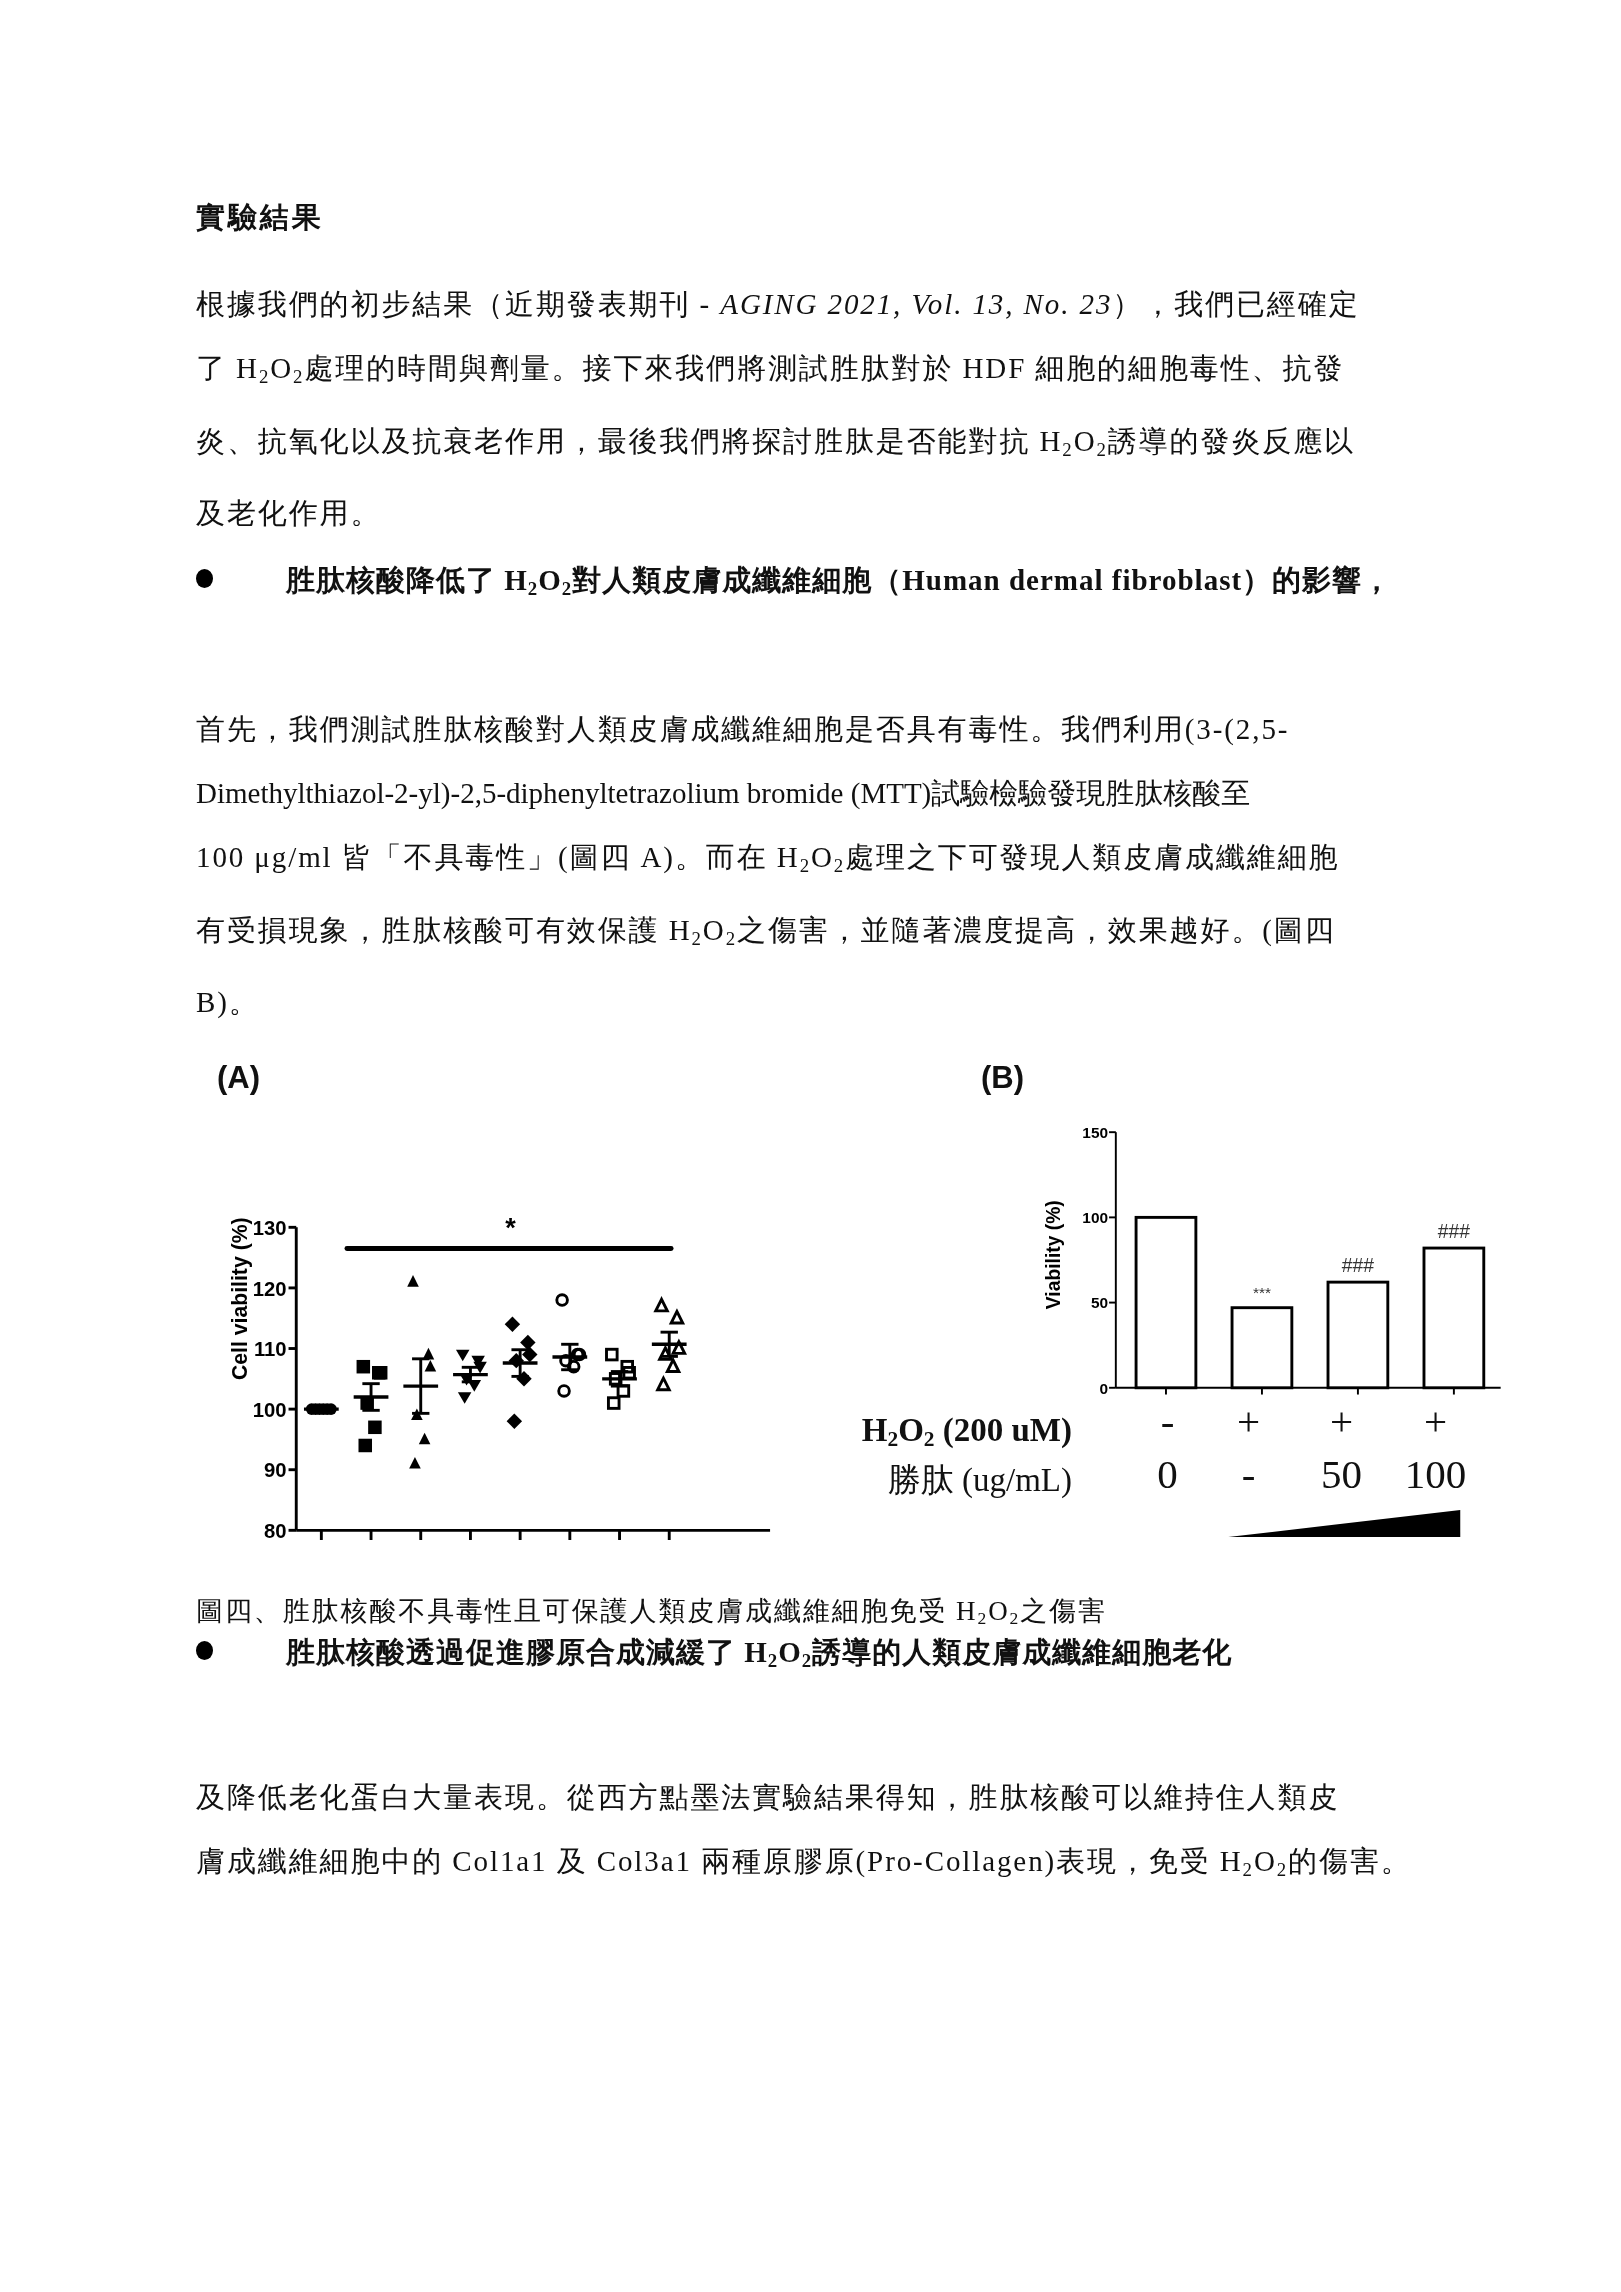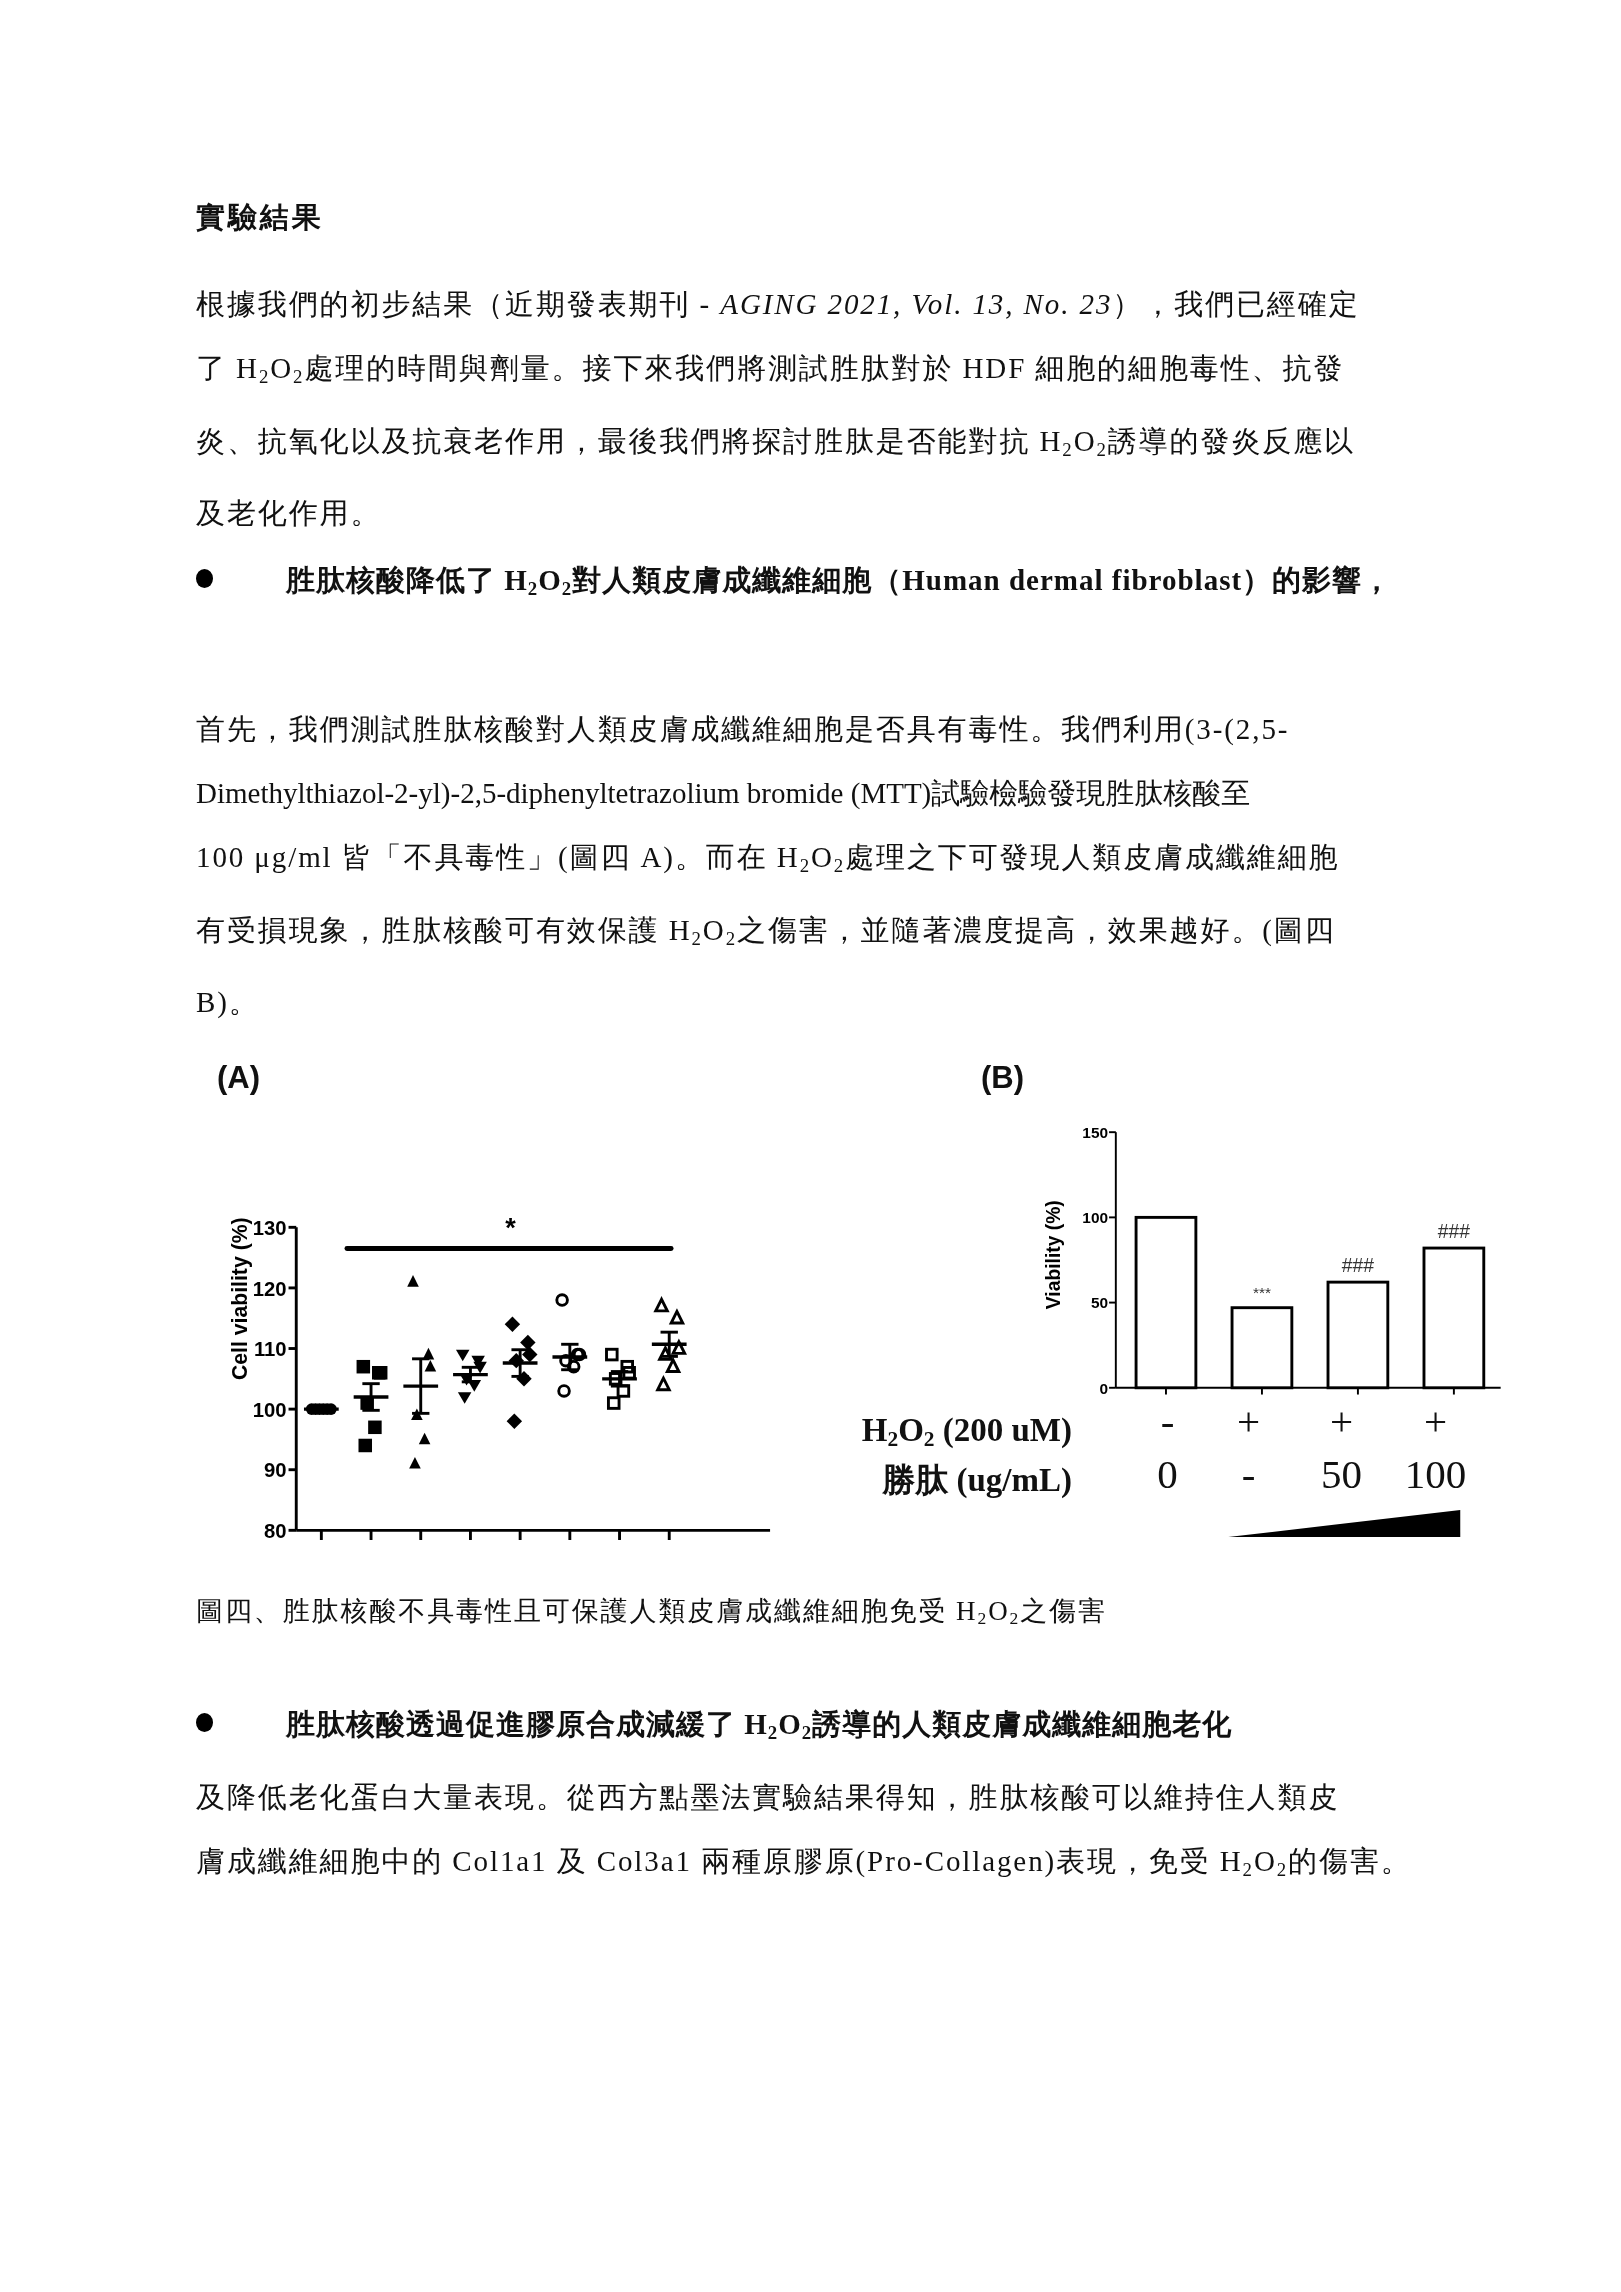--- a/index.html
+++ b/index.html
@@ -191,42 +191,42 @@
       <rect x="216.5" y="204.96666666666667" width="62" height="83.03333333333333" fill="#fff" stroke="#000" stroke-width="3"></rect>
       <text x="247.5" y="194.96666666666667" font-size="16" text-anchor="middle" font-family="Liberation Serif, serif" fill="#333">***</text>
       <rect x="316" y="178.46666666666667" width="62" height="109.53333333333333" fill="#fff" stroke="#000" stroke-width="3"></rect>
       <text x="347" y="168.46666666666667" font-size="20" text-anchor="middle" font-family="Liberation Serif, serif" fill="#333">###</text>
       <rect x="415.5" y="143.13333333333335" width="62" height="144.86666666666665" fill="#fff" stroke="#000" stroke-width="3"></rect>
       <text x="446.5" y="133.13333333333335" font-size="20" text-anchor="middle" font-family="Liberation Serif, serif" fill="#333">###</text>
     </g>
 </svg>
 
 <div class="cond-label" style="left:792px; top:1412px; width:280px;"><span>H</span><sub>2</sub><span>O</span><sub>2</sub><span> (200 uM)</span></div>
-<div class="cond-label" style="left:792px; top:1458px; width:280px; font-weight:normal;"><span style="font-weight:bold;margin-top:24px;">勝肽 (ug/mL)</span></div>
+<div class="cond-label" style="left:792px; top:1458px; width:280px; font-weight:normal;"><span style="font-weight:normal;margin-top:24px;">勝肽 (ug/mL)</span></div>
 
 <div id="h2o2-row">
     <div class="cond-row" style="left: 1129px; top: 1397px; width: 77px; text-align: center;">-</div>
     <div class="cond-row" style="left: 1210px; top: 1397px; width: 77px; text-align: center;">+</div>
     <div class="cond-row" style="left: 1303px; top: 1397px; width: 77px; text-align: center;">+</div>
     <div class="cond-row" style="left: 1397px; top: 1397px; width: 77px; text-align: center;">+</div>
   </div>
 <div id="peptide-row">
     <div class="cond-row" style="left: 1129px; top: 1450px; width: 77px; text-align: center;">0</div>
     <div class="cond-row" style="left: 1210px; top: 1450px; width: 77px; text-align: center;">-</div>
     <div class="cond-row" style="left: 1303px; top: 1450px; width: 77px; text-align: center;">50</div>
     <div class="cond-row" style="left: 1397px; top: 1450px; width: 77px; text-align: center;">100</div>
   </div>
 
 <svg class="abs" style="left:1120px; top:1506px;" width="348" height="35" viewBox="0 0 360 36">
   <polygon points="112,32 352,4 352,32 112,32" fill="#000"></polygon>
 </svg>
 
 <div class="caption" style="top:1593px;"><span>圖四、胜肽核酸不具毒性且可保護人類皮膚成纖維細胞免受 H</span><sub>2</sub><span>O</span><sub>2</sub><span>之傷害</span></div>
 
-<div class="bullet-block" style="top:1692px;">
+<div class="bullet-block" style="top:1620px;">
   <div class="bullet-dot"></div>
   <div class="bullet-text"><span>胜肽核酸透過促進膠原合成減緩了 H</span><sub>2</sub><span>O</span><sub>2</sub><span>誘導的人類皮膚成纖維細胞老化</span></div>
 </div>
 
 <div class="para" style="top:1765px;">
   <div>及降低老化蛋白大量表現。從西方點墨法實驗結果得知，胜肽核酸可以維持住人類皮</div>
   <div><span>膚成纖維細胞中的 Col1a1 及 Col3a1 兩種原膠原(Pro-Collagen)表現，免受 H</span><sub>2</sub><span>O</span><sub>2</sub><span>的傷害。</span></div>
 </div>
 
 

